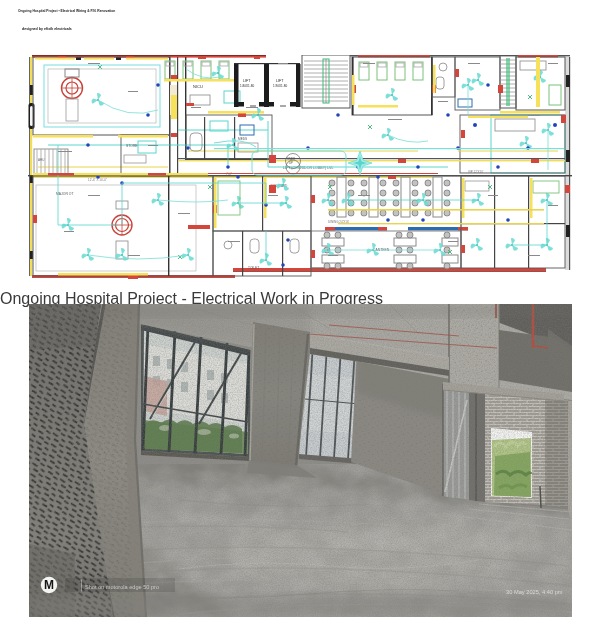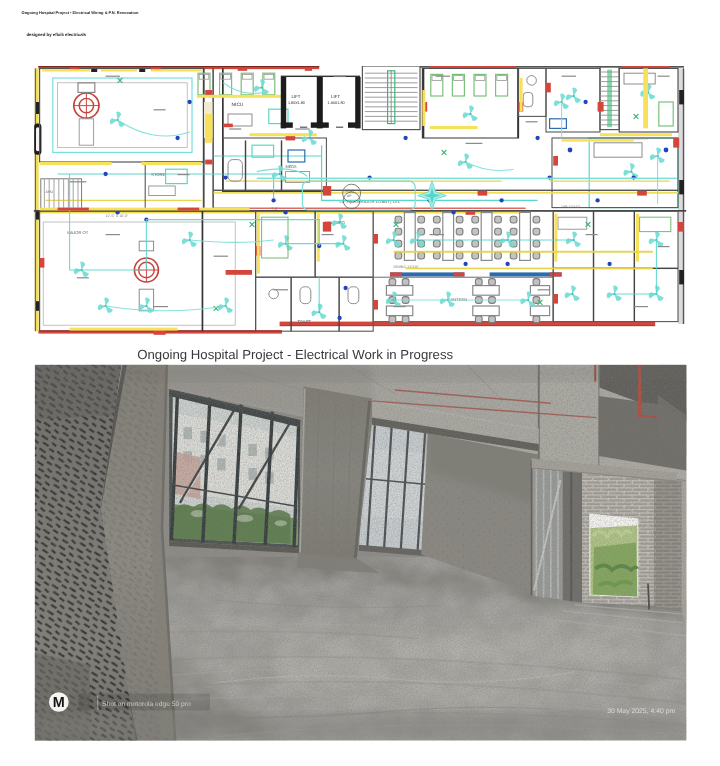--- a/index.html
+++ b/index.html
@@ -559,21 +559,21 @@
       <rect x="520" y="150" width="10" height="1"></rect>
       <rect x="200" y="186" width="12" height="1"></rect>
       <rect x="300" y="200" width="10" height="1"></rect>
       <rect x="420" y="186" width="10" height="1"></rect>
       <rect x="500" y="200" width="12" height="1"></rect>
       <rect x="100" y="200" width="12" height="1"></rect>
       <rect x="36" y="176" width="10" height="1"></rect>
 </g>
 </svg>
 
-<div class="abs" style="left:0;top:290px;width:492px;text-align:center;font-size:11px;color:#3a3a3a;">Ongoing Hospital Project - Electrical Work in Progress</div>
+<div class="abs" style="left:0;top:290px;width:492px;text-align:left;font-size:16px;color:#3a3a3a;">Ongoing Hospital Project - Electrical Work in Progress</div>
 
 <svg class="abs" style="left:29px;top:304px;" width="543" height="313" viewBox="0 0 543 313">
 <defs>
 <filter id="grain" x="-5%" y="-5%" width="110%" height="110%">
 <feTurbulence type="fractalNoise" baseFrequency="0.85" numOctaves="2" stitchTiles="stitch"></feTurbulence>
 <feColorMatrix type="matrix" values="0 0 0 0 0.22  0 0 0 0 0.21  0 0 0 0 0.19  0 0 0 2.2 -0.75"></feColorMatrix>
 </filter>
 <filter id="blotch" x="-5%" y="-5%" width="110%" height="110%">
 <feTurbulence type="fractalNoise" baseFrequency="0.035 0.05" numOctaves="3" seed="7" stitchTiles="stitch"></feTurbulence>
 <feColorMatrix type="matrix" values="0 0 0 0 0.82  0 0 0 0 0.81  0 0 0 0 0.78  0 0 0 1.1 -0.25"></feColorMatrix>

